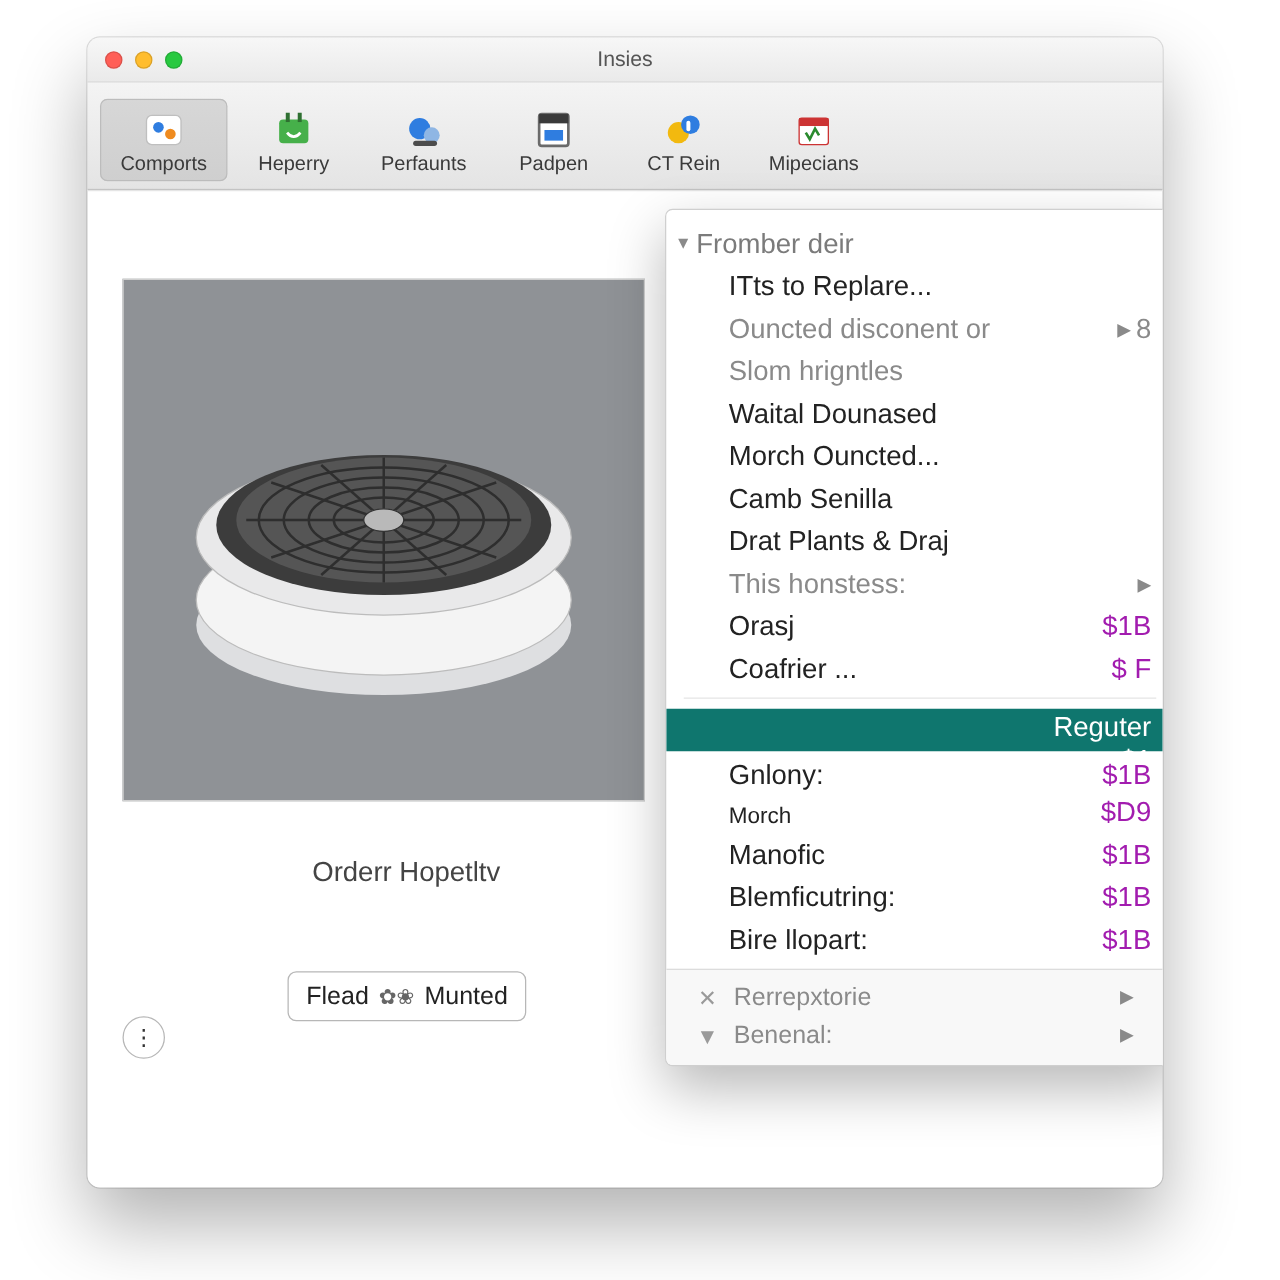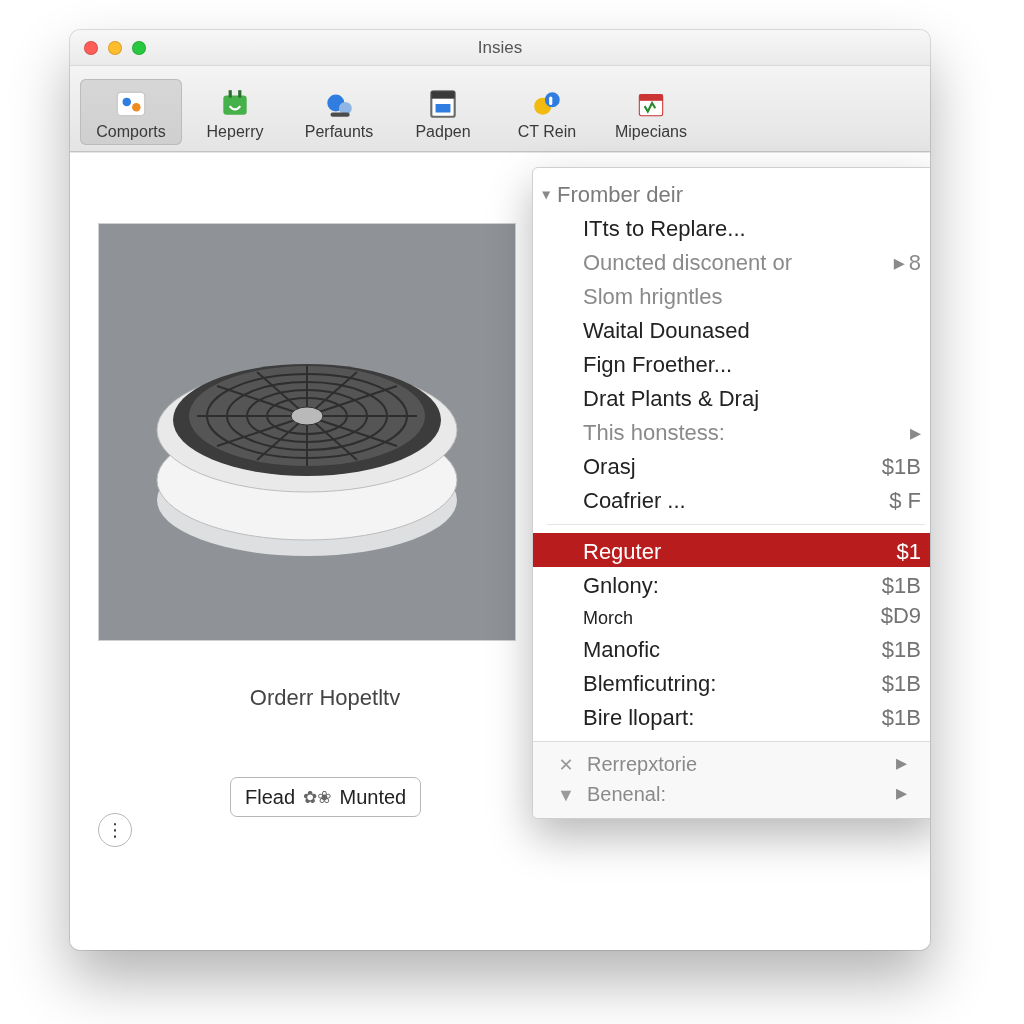--- a/index.html
+++ b/index.html
@@ -138,23 +138,23 @@
   }
   .sec-head .chev { transform: rotate(90deg); font-size:16px; color:#8a8a8a; }
   .row {
     display:flex; align-items:flex-end;
     padding: 2px 18px 2px 50px;
     height: 34px;
     justify-content:space-between;
   }
   .row.tight { height:30px; }
   .row.dim { color:#8a8a8a; }
-  .row .tr { color:#737373; font-size:22px; display:flex; align-items:center; gap:4px;}
+  .row .tr { color:#a21caf; font-size:22px; display:flex; align-items:center; gap:4px;}
   .row .tr.dim { color:#8a8a8a; }
-  .row.hi { background:#b91c1c; color:#fff; }
+  .row.hi { background:#0f766e; color:#fff;flex-direction:column; }
   .row.hi .tr { color:#fff; }
   .sep { height:1px; background:#e5e5e5; margin:8px 14px; }
   .foot {
     border-top:1px solid #dcdcdc;
     background:#f8f8f8;
     padding:6px 14px 10px 18px;
   }
   .foot .row { padding-left:4px; height:30px; font-size:20px; color:#8a8a8a; }
   .foot .row .lx { width:22px; text-align:center; color:#9a9a9a; font-size:18px; }
   .foot .row .lbl { flex:1; padding-left:10px; }
@@ -291,21 +291,24 @@
           <span>Ouncted disconent or</span>
           <span class="tr dim"><span>▸</span> 8</span>
         </div>
         <div class="row dim">
           <span>Slom hrigntles</span>
         </div>
         <div class="row">
           <span>Waital Dounased</span>
         </div>
         <div class="row">
-          <span>Fign Froether...</span>
+          <span>Morch Ouncted...</span>
+        </div>
+        <div class="row">
+          <span>Camb Senilla</span>
         </div>
         <div class="row">
           <span>Drat Plants &amp; Draj</span>
         </div>
 
         <div class="row dim">
           <span>This honstess:</span>
           <span class="tr dim">▸</span>
         </div>
         <div class="row">

